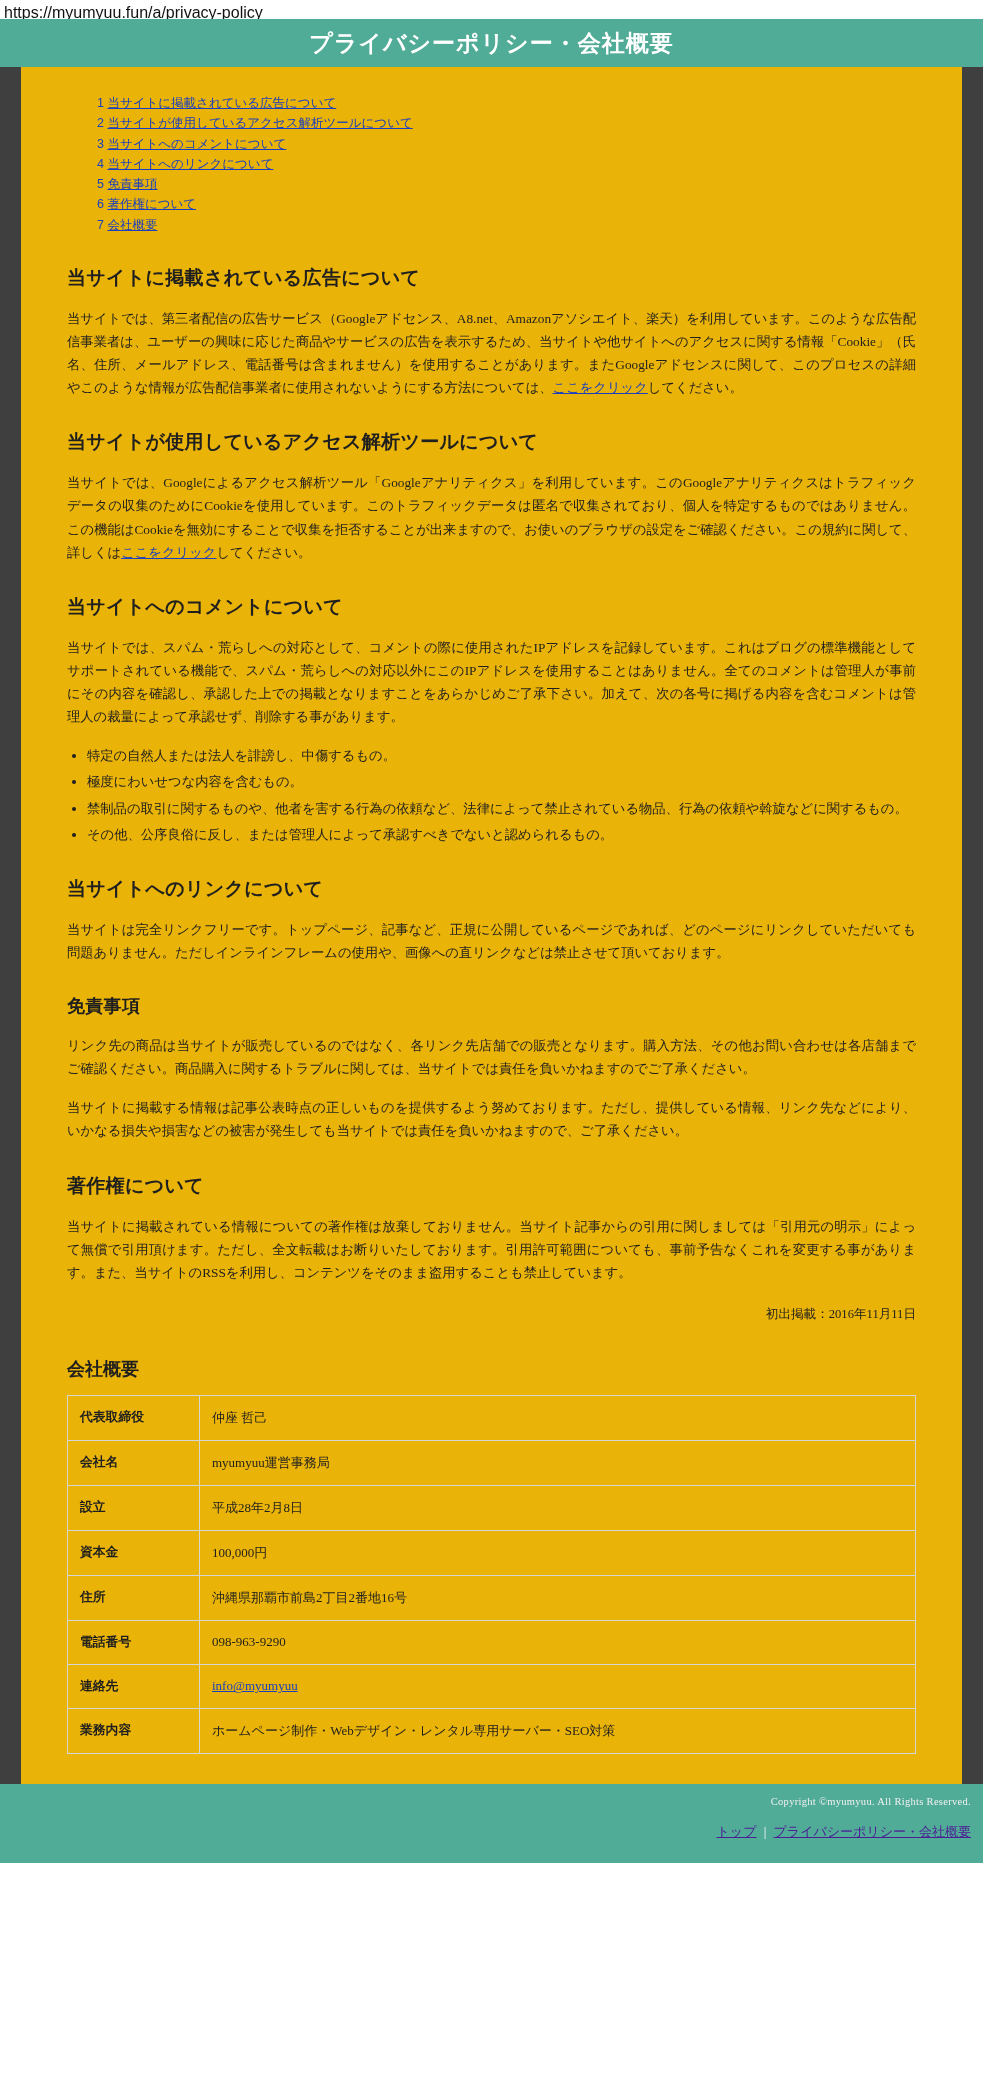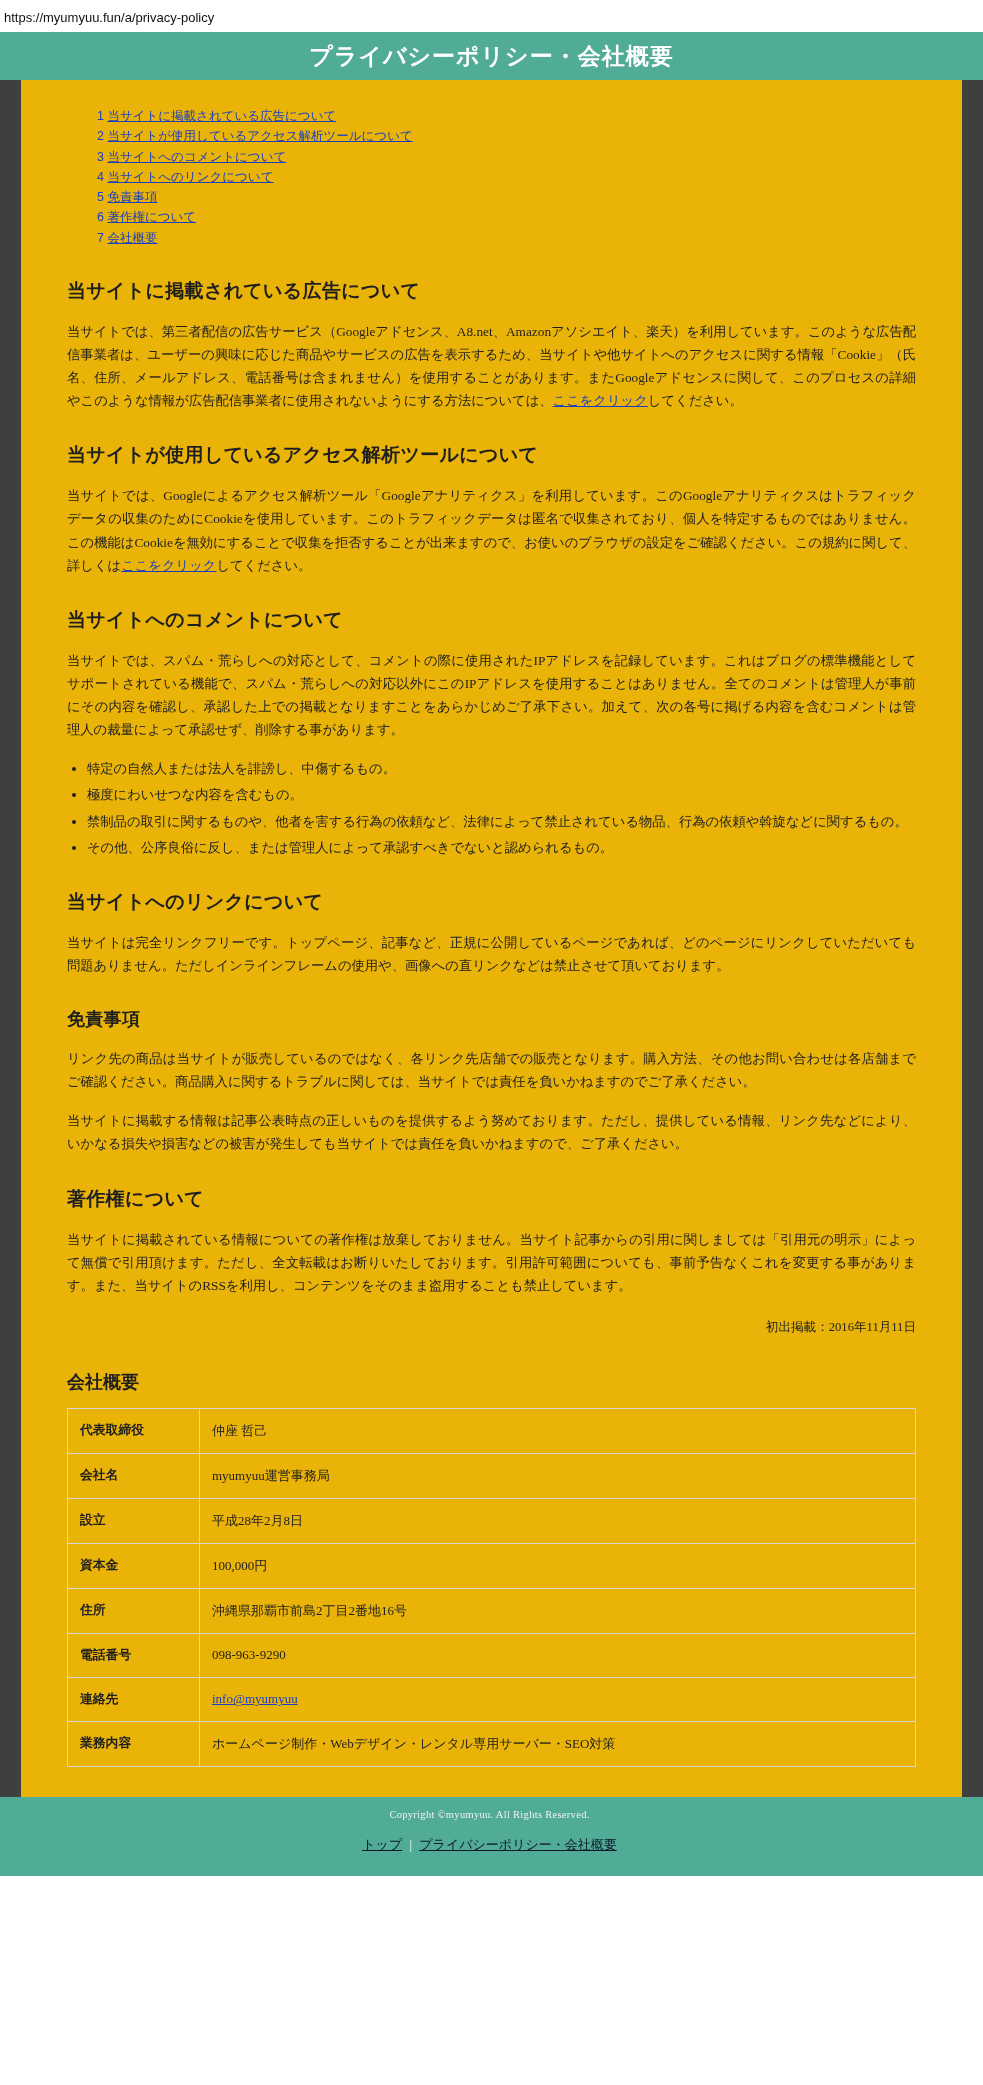--- a/index.html
+++ b/index.html
@@ -4,25 +4,25 @@
 <style>
   * { box-sizing: border-box; }
   html, body { margin: 0; padding: 0; }
   body {
     width: 983px;
     background: #ffffff;
     font-family: "Liberation Serif", "DejaVu Serif", serif;
     color: #222;
   }
   .url-bar {
-    height: 32px;
-    font-family: "Liberation Sans", sans-serif;
-    font-size: 13px;
+    height: 19px;
+    font-family: "Liberation Sans", sans-serif;
+    font-size: 16px;
     color: #111;
-    padding: 10px 0 0 4px;
+    padding: 4px 0 0 4px;
     background: #fff;
     white-space: nowrap;
     overflow: hidden;
   }
   .page-header {
     background: #50ab97;
     height: 48px;
     display: flex;
     align-items: center;
     justify-content: center;
@@ -117,35 +117,35 @@
     font-family: "Liberation Sans", sans-serif;
     font-weight: bold;
     font-size: 12.8px;
   }
   table.company td.value a {
     color: #1a3fbf;
     text-decoration: underline;
   }
   .footer {
     background: #50ab97;
-    padding: 12px 4px 22px 0;
-    text-align: center;
+    padding: 12px 12px 22px 0;
+    text-align: right;
   }
   .footer .copy {
     font-size: 10.5px;
     color: #f2f2f2;
     margin: 0 0 16px 0;
     letter-spacing: 0.3px;
   }
   .footer .links {
     font-size: 13px;
     color: #ffffff;
   }
   .footer .links a {
-    color: #0f172a;
+    color: #4c1d95;
     text-decoration: underline;
   }
   .footer .links .sep { padding: 0 4px; text-decoration: none; }
 </style>
 </head>
 <body>
 
 <div class="url-bar">
   <span>https://myumyuu.fun/a/privacy-policy</span>
 </div>

